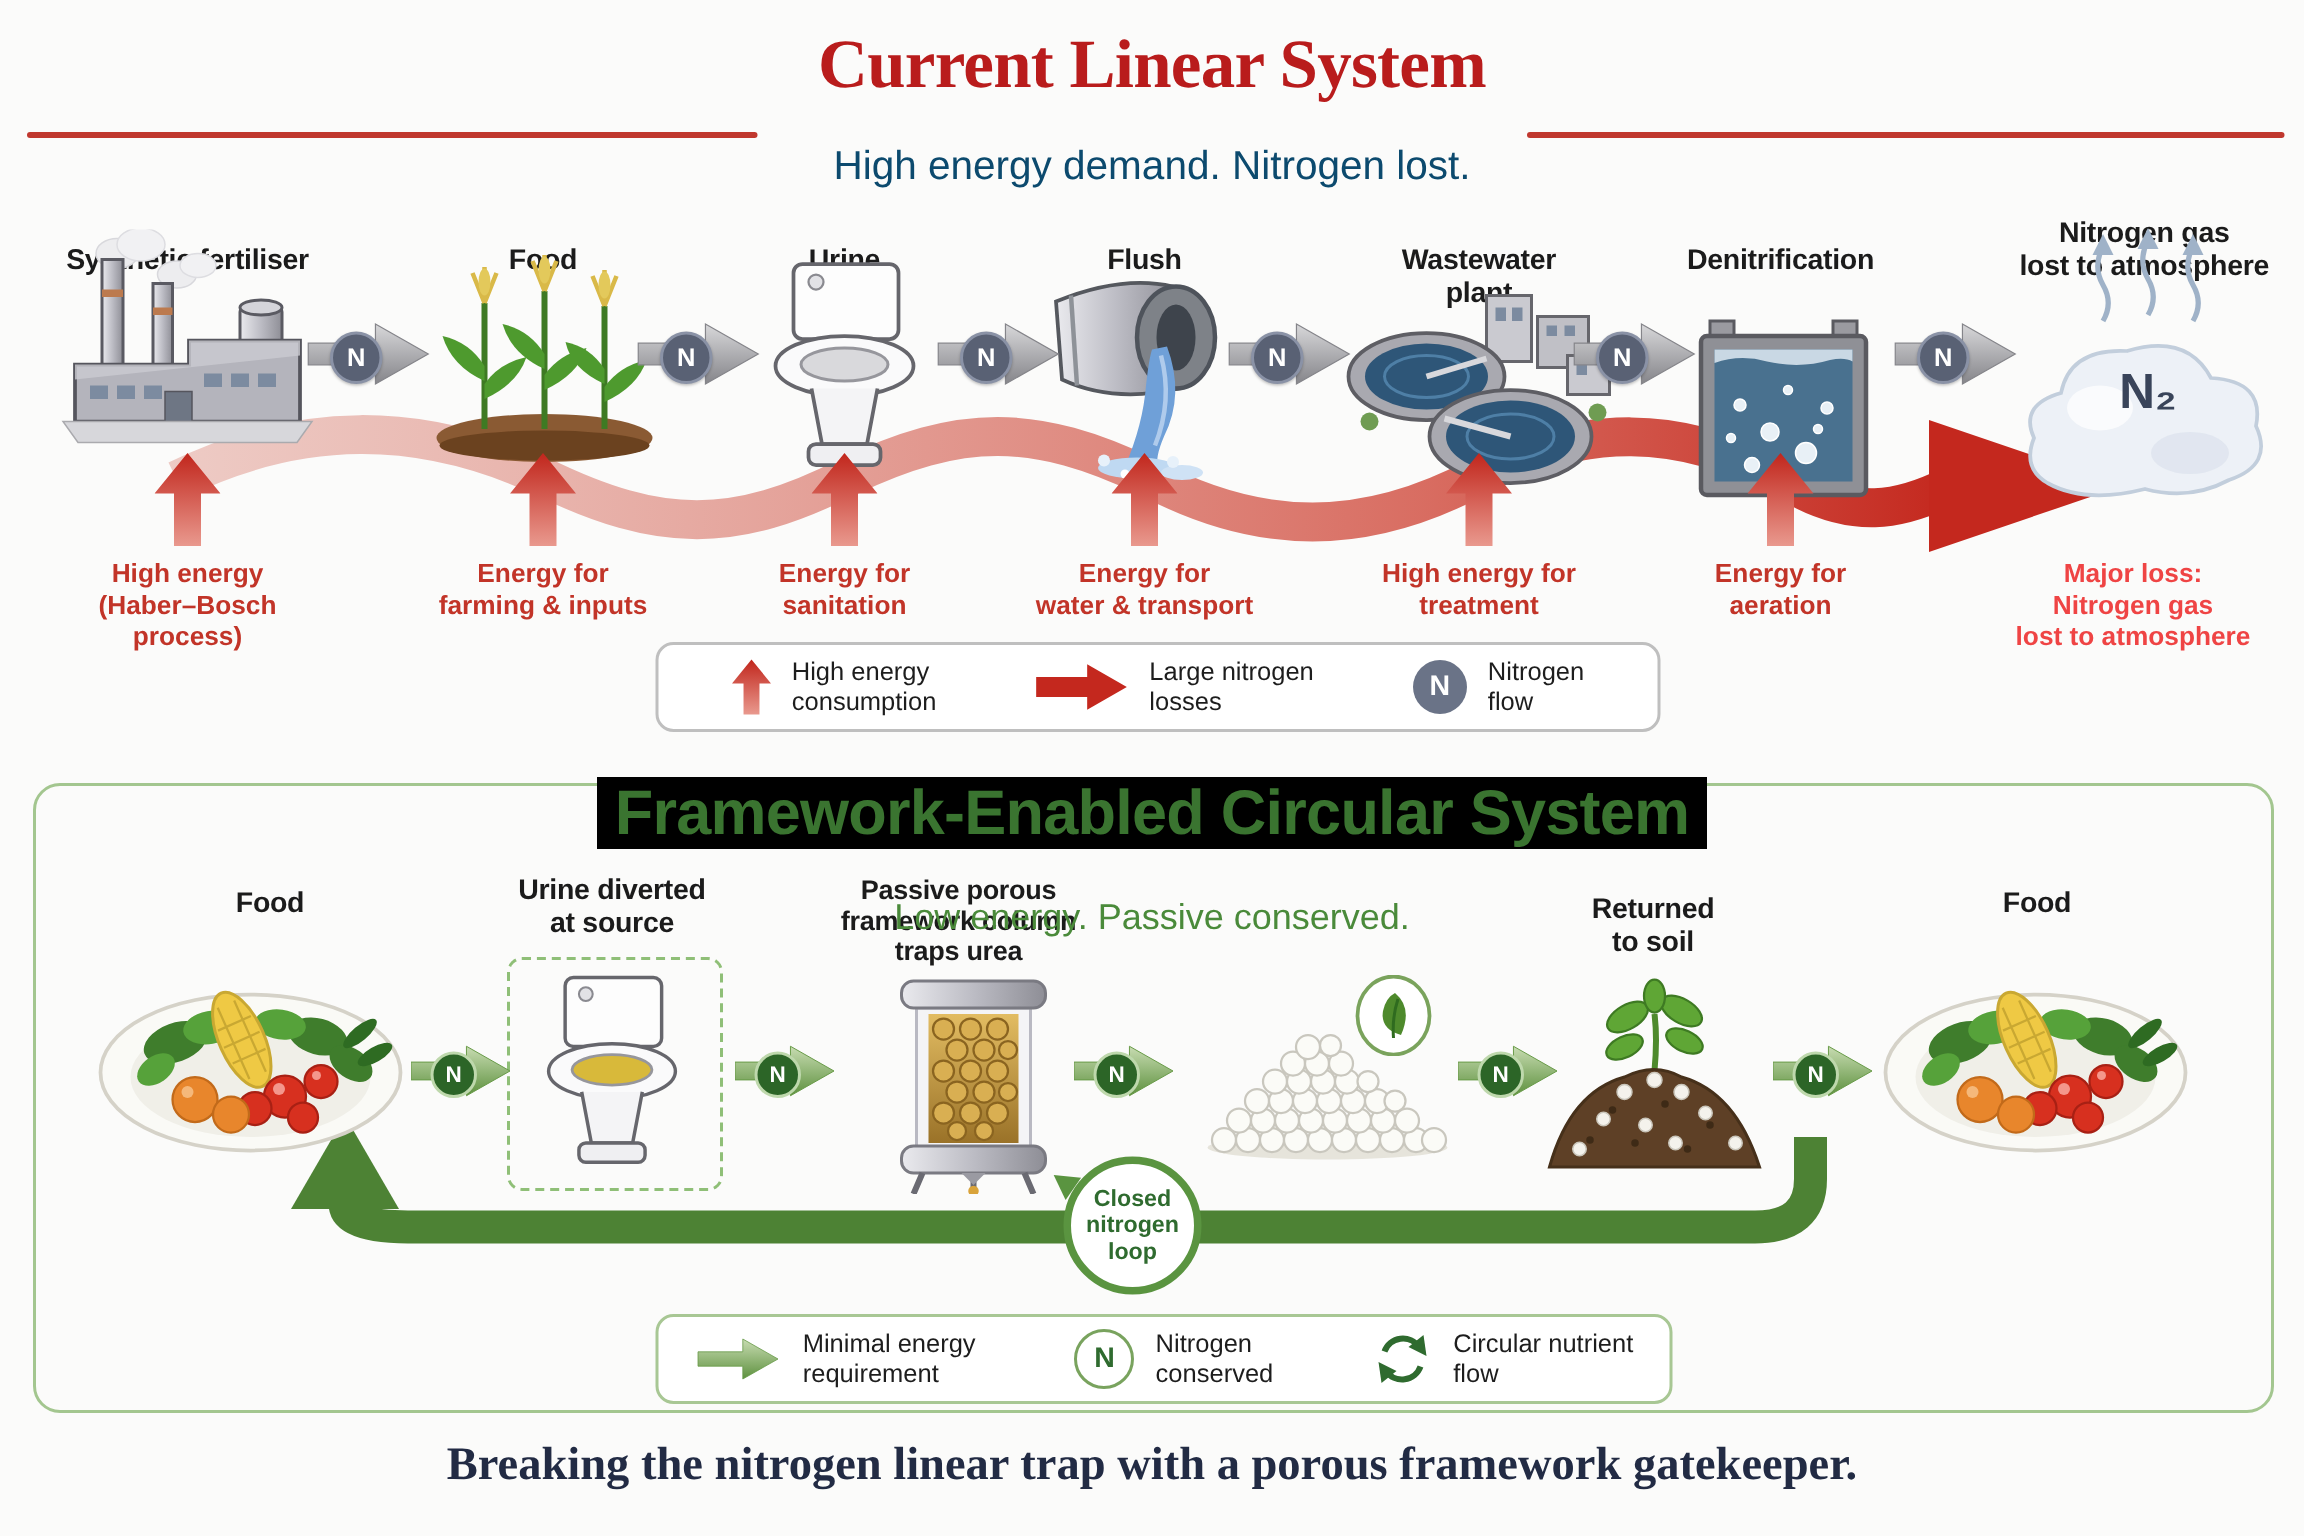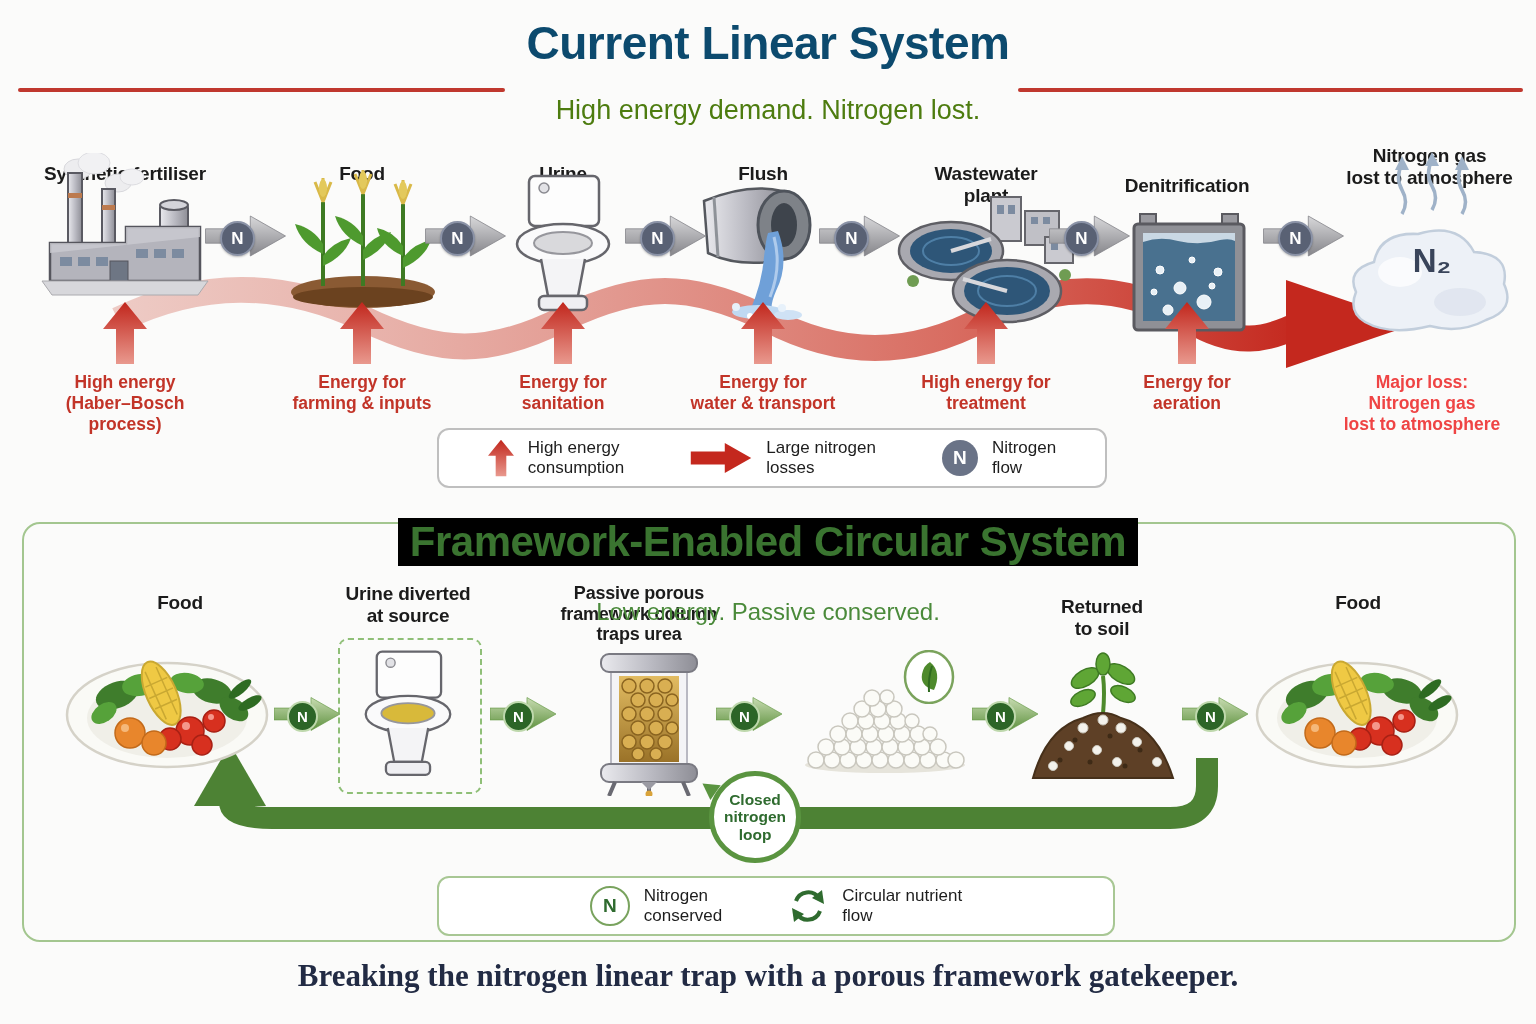--- a/index.html
+++ b/index.html
@@ -2,22 +2,22 @@
 <html><head>
 <meta charset="utf-8">
 <style>
   html,body{margin:0;padding:0;background:#e8e8e8;}
   .page{position:relative;width:1536px;height:1024px;background:#FBFBFA;overflow:hidden;
         font-family:"Liberation Sans",sans-serif;margin:0 auto;}
   .abs{position:absolute;}
   .ml{white-space:pre-line;}
   
   .t1{left:0;top:16px;width:1536px;text-align:center;font-size:46px;font-weight:700;
-      color:#0c4a6e;letter-spacing:-0.5px;}
-  .s1{left:0;top:95px;width:1536px;text-align:center;font-size:27px;font-weight:500;color:#4d7c0f;}
+      color:#b91c1c;letter-spacing:-0.5px;font-family:Liberation Serif, serif;}
+  .s1{left:0;top:95px;width:1536px;text-align:center;font-size:27px;font-weight:500;color:#0c4a6e;}
   .hline-red{top:88px;height:4px;background:#C0382E;border-radius:2px;}
   .stage-label{font-size:19px;font-weight:700;color:#1b1b1b;text-align:center;line-height:1.15;letter-spacing:-0.2px;}
   .energy-label{font-size:17.5px;font-weight:600;color:#C23428;text-align:center;line-height:1.2;}
   .energy-label.major{color:#ef4444;font-weight:700;}
   .flow{position:absolute;}
   .flow svg{display:block;width:100%;height:100%;}
   .nbadge{position:absolute;border-radius:50%;color:#fff;display:flex;align-items:center;
           justify-content:center;font-weight:700;line-height:1;}
   .nbadge.gray{background:#596174;border:2px solid #8a92a6;width:31px;height:31px;font-size:17px;
                box-shadow:0 1px 2px rgba(0,0,0,.25);}
@@ -88,21 +88,21 @@
   <div class="abs hline-red" style="left:18px;width:487px;"></div>
   <div class="abs hline-red" style="left:1018px;width:505px;"></div>
   <div class="abs s1">High energy demand. Nitrogen lost.</div>
 
   <div class="abs stage-label ml" style="left:25px;top:163px;width:200px;">Synthetic fertiliser</div>
   <div class="abs stage-label ml" style="left:262px;top:163px;width:200px;">Food</div>
   <div class="abs stage-label ml" style="left:463px;top:163px;width:200px;">Urine</div>
   <div class="abs stage-label ml" style="left:663px;top:163px;width:200px;">Flush</div>
   <div class="abs stage-label ml" style="left:886px;top:163px;width:200px;">Wastewater
 plant</div>
-  <div class="abs stage-label ml" style="left:1087px;top:163px;width:200px;margin-top:12px;">Denitrification</div>
+  <div class="abs stage-label ml" style="left:1087px;top:163px;width:200px;">Denitrification</div>
   <div class="abs stage-label ml" style="left:1322px;top:145px;width:215px;">Nitrogen gas
 lost to atmosphere</div>
 
   <svg class="abs" style="left:0;top:268px;width:1536px;height:130px;" viewBox="0 0 1536 130">
     <path d="M118,52 C200,12 280,12 362,50 C440,88 490,88 565,50 C640,14 690,14 765,50 C840,90 910,90 985,50 C1055,14 1120,14 1190,52 C1235,80 1268,72 1300,56" stroke="url(#gRibbon)" stroke-width="26" fill="none"></path>
     <polygon points="1286,12 1286,100 1415,56" fill="#C4281E"></polygon>
   </svg>
 
   <svg class="abs" style="left:38px;top:153px;width:175px;height:150px;" viewBox="0 0 175 150">
     <ellipse cx="40" cy="16" rx="14" ry="10" fill="#EDEDEF" stroke="#D8D8DC"></ellipse>
@@ -569,20 +569,27 @@
   </div>
   <div class="flow" style="left:1182px;top:692px;width:66px;height:44px;">
     <svg viewBox="0 0 100 60">
         <polygon points="0,21 56,21 56,5 100,30 56,55 56,39 0,39" fill="url(#gGreen)" stroke="#679A47"></polygon>
       </svg>
     <div class="nbadge green" style="left:13px;top:9px;">N</div>
   </div>
 
   <div class="legend-box legend2" style="left:437px;top:876px;width:674px;height:56px;z-index:3;">
     <div class="legend-item">
+      <svg width="58" height="32" viewBox="0 0 100 60">
+          <polygon points="0,21 56,21 56,5 100,30 56,55 56,39 0,39" fill="url(#gGreen)" stroke="#679A47"></polygon>
+        </svg>
+      <div class="legend-text ml">Minimal energy
+requirement</div>
+    </div>
+    <div class="legend-item">
       <div class="lgN-green">N</div>
       <div class="legend-text ml">Nitrogen
 conserved</div>
     </div>
     <div class="legend-item">
       <svg width="40" height="40" viewBox="0 0 40 40">
         <path d="M8,15 A13,13 0 0,1 31,12" stroke="#2F6B2F" stroke-width="4" fill="none"></path>
         <polygon points="34,4 36,18 24,12" fill="#2F6B2F"></polygon>
         <path d="M32,25 A13,13 0 0,1 9,28" stroke="#2F6B2F" stroke-width="4" fill="none"></path>
         <polygon points="6,36 4,22 16,28" fill="#2F6B2F"></polygon>

